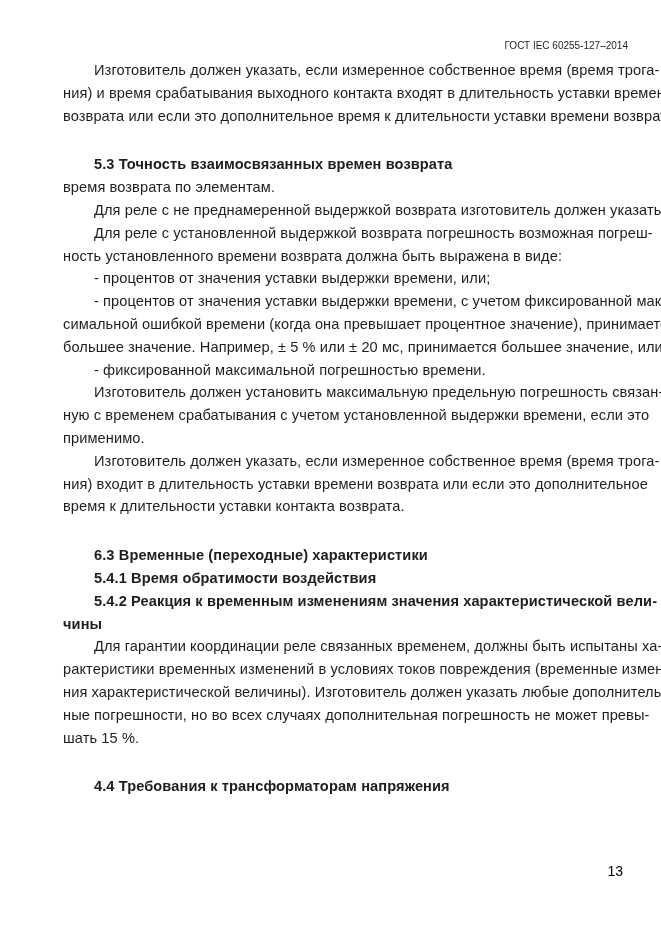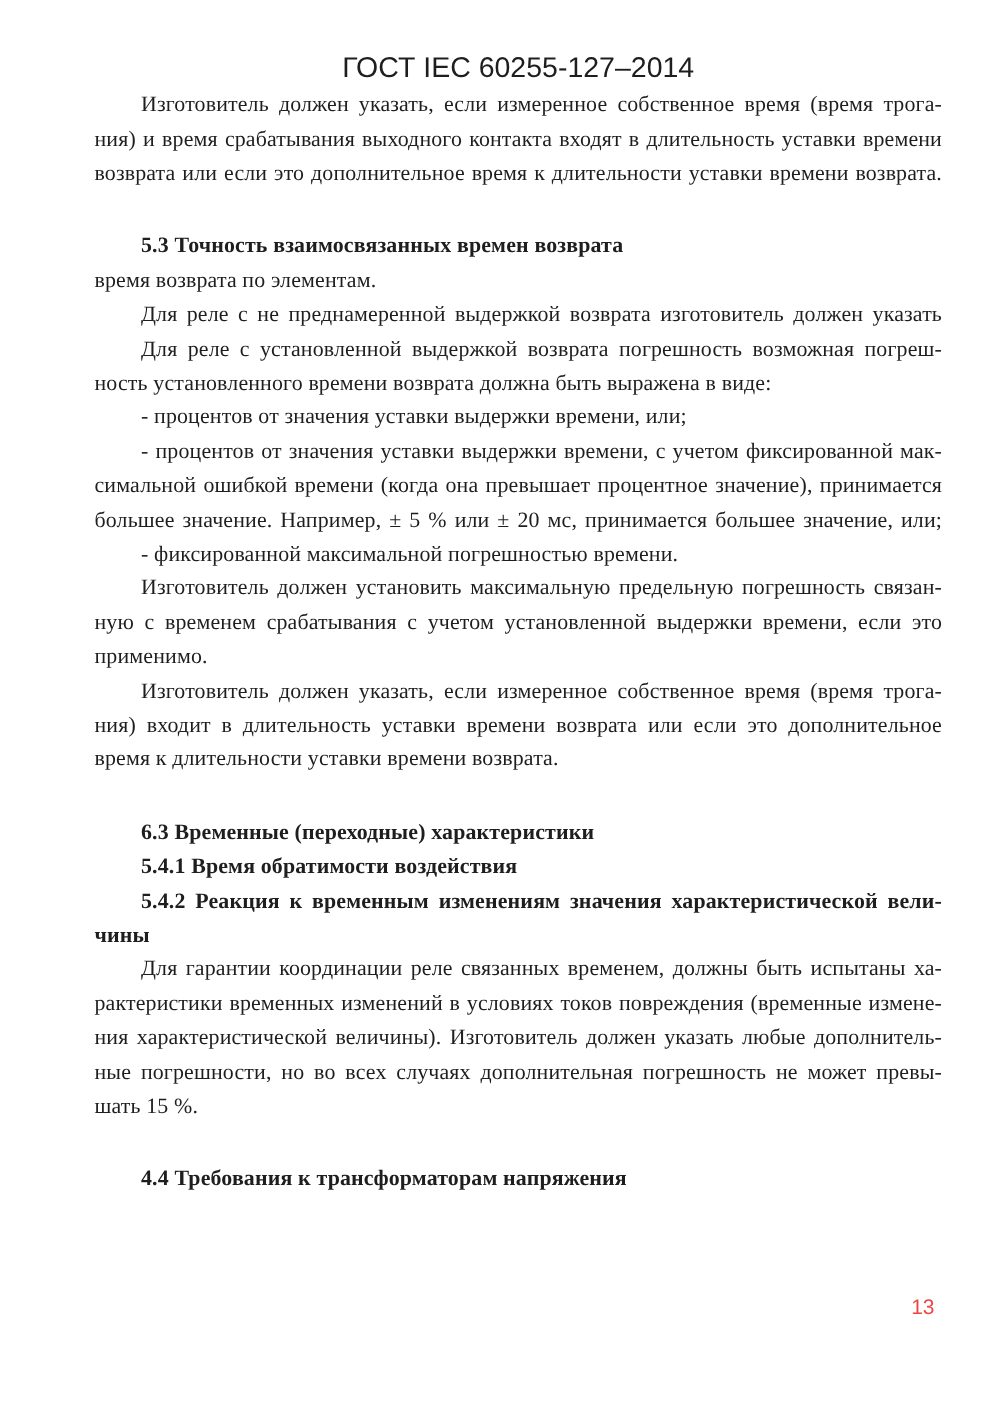--- a/index.html
+++ b/index.html
@@ -14,32 +14,32 @@
     background: #ffffff;
     overflow: hidden;
     font-family: "Liberation Sans", "DejaVu Sans", sans-serif;
     color: #1e1e1e;
   }
   .running-header {
     position: absolute;
     top: 36px;
     left: 63px;
     width: 565px;
-    font-size: 19px;
+    font-size: 10px;
     line-height: 20px;
-    text-align: center;
+    text-align: right;
     color: #1e1e1e;
   }
   .content {
     position: absolute;
     top: 59px;
     left: 63px;
     width: 565px;
   }
-  .block { margin: 0; padding: 0; font-family: Liberation Serif, serif; }
+  .block { margin: 0; padding: 0; }
   .block.spaced { margin-top: 26px; }
   .line {
     font-size: 14.6px;
     line-height: 22.8px;
     text-align: justify;
     text-align-last: justify;
     white-space: nowrap;
     letter-spacing: 0.1px;
   }
   .line.first { text-indent: 31px; }
@@ -47,21 +47,21 @@
     text-align: right;
     text-align-last: left;
   }
   .heading .line { font-weight: bold; }
   .page-number {
     position: absolute;
     top: 861px;
     right: 38px;
     font-size: 14px;
     line-height: 20px;
-    color: #ef4444;
+    color: #000000;
   }
 </style>
 </head>
 <body>
 
 <div class="page">
   <div class="running-header">ГОСТ IEC 60255-127–2014</div>
 
   <div class="content" id="doc-content">
       <div class="block paragraph">
@@ -92,21 +92,21 @@
         <div class="line first last">- фиксированной максимальной погрешностью времени.</div>
       </div>
       <div class="block paragraph">
         <div class="line first">Изготовитель должен установить максимальную предельную погрешность связан-</div>
         <div class="line">ную с временем срабатывания с учетом установленной выдержки времени, если это</div>
         <div class="line last">применимо.</div>
       </div>
       <div class="block paragraph">
         <div class="line first">Изготовитель должен указать, если измеренное собственное время (время трога-</div>
         <div class="line">ния) входит в длительность уставки времени возврата или если это дополнительное</div>
-        <div class="line last">время к длительности уставки времени возврата.</div>
+        <div class="line last">время к длительности уставки контакта возврата.</div>
       </div>
       <div class="block heading spaced">
         <div class="line first last">6.3 Временные (переходные) характеристики</div>
       </div>
       <div class="block heading">
         <div class="line first last">5.4.1 Время обратимости воздействия</div>
       </div>
       <div class="block heading">
         <div class="line first">5.4.2 Реакция к временным изменениям значения характеристической вели-</div>
         <div class="line last">чины</div>

